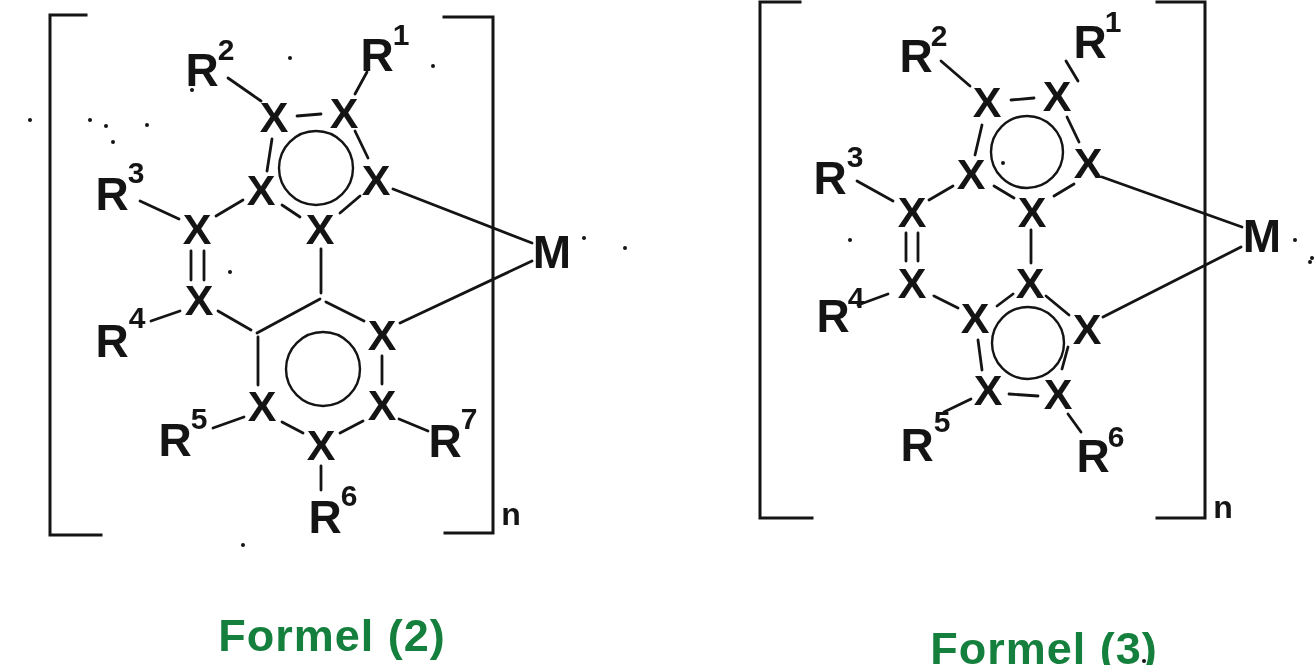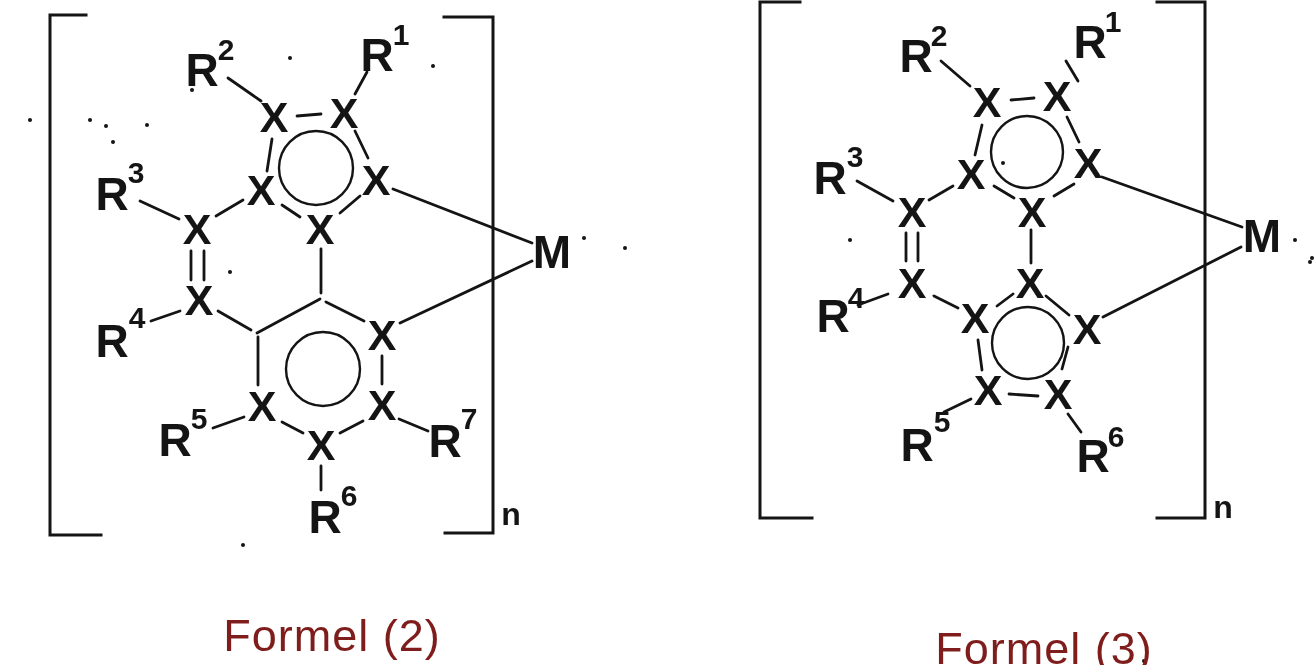--- a/index.html
+++ b/index.html
@@ -19,22 +19,22 @@
   svg .atom      { font-size: 43px; font-weight: 700; text-anchor: middle; dominant-baseline: central; }
   svg .rbase     { font-size: 46px; font-weight: 700; text-anchor: middle; dominant-baseline: central; }
   svg .rsup      { font-size: 30px; font-weight: 700; text-anchor: middle; dominant-baseline: central; }
   svg .metal     { font-size: 46px; font-weight: 700; text-anchor: middle; dominant-baseline: central; }
   svg .nsub      { font-size: 32px; font-weight: 700; text-anchor: middle; dominant-baseline: central; }
   svg .speck     { fill: #141414; stroke: none; }
   .caption {
     position: absolute;
     transform: translate(-50%, -50%);
     font-size: 45px;
-    font-weight: 400;
-    color: #7f1d1d;
+    font-weight: 700;
+    color: #15803d;
     letter-spacing: 1px;
     white-space: nowrap;
   }
 </style>
 </head>
 <body>
 
 <div id="canvas">
   <svg id="fig-svg" width="1316" height="665" viewBox="0 0 1316 665">
       <g>

